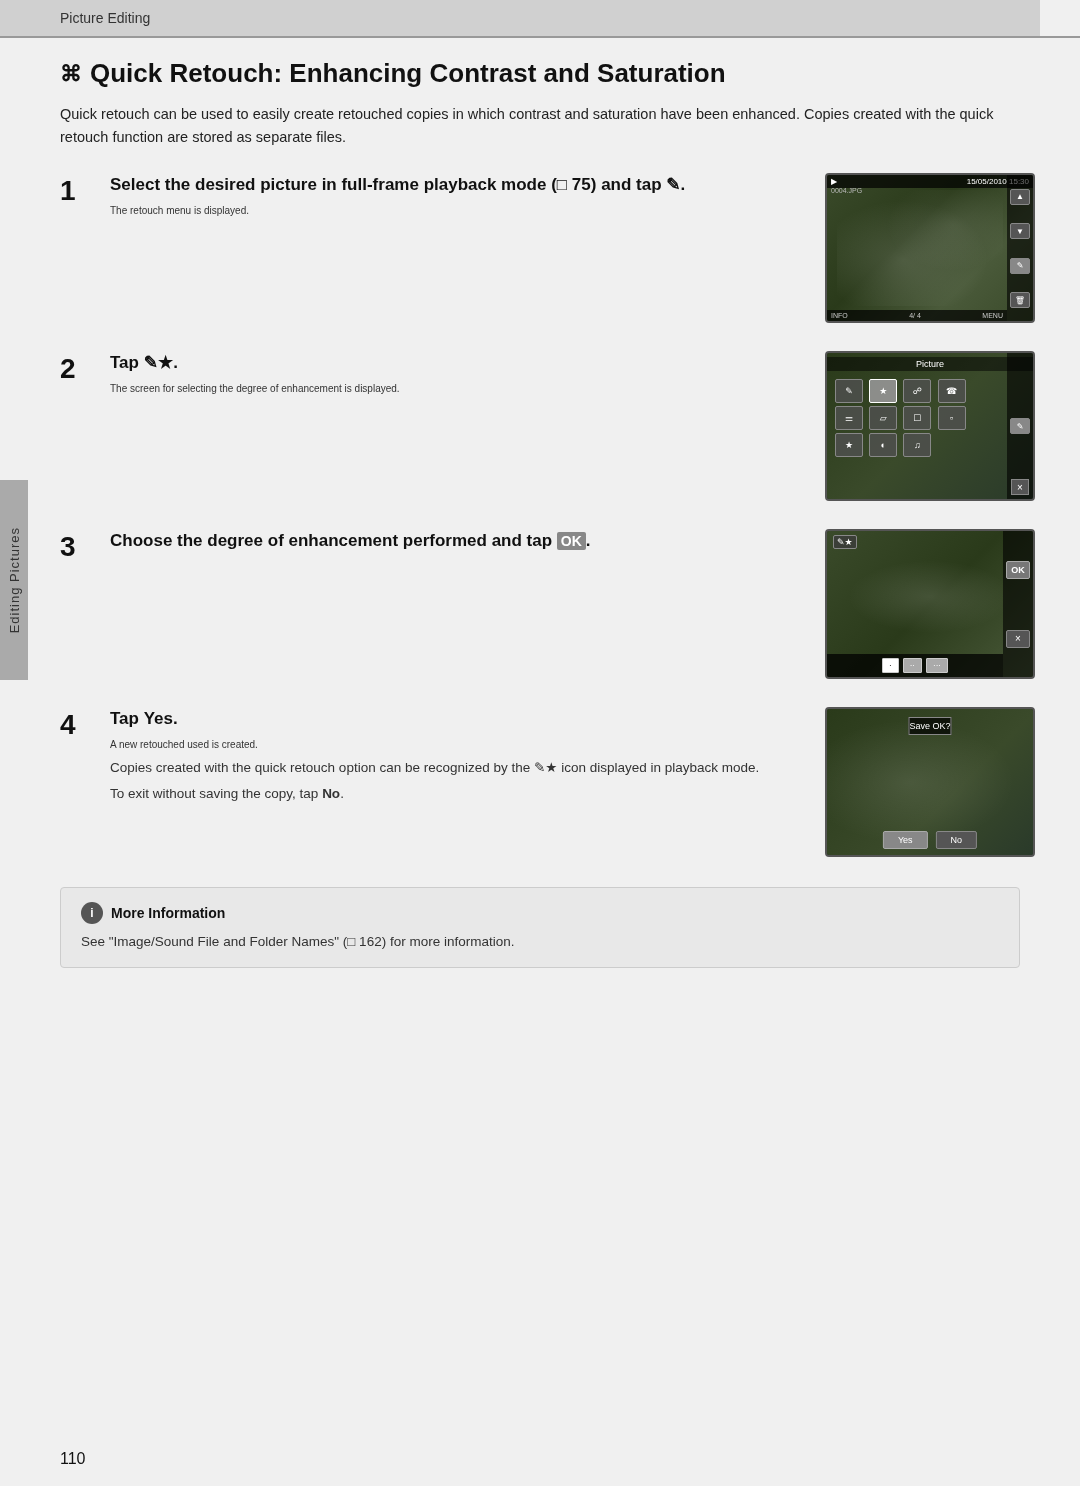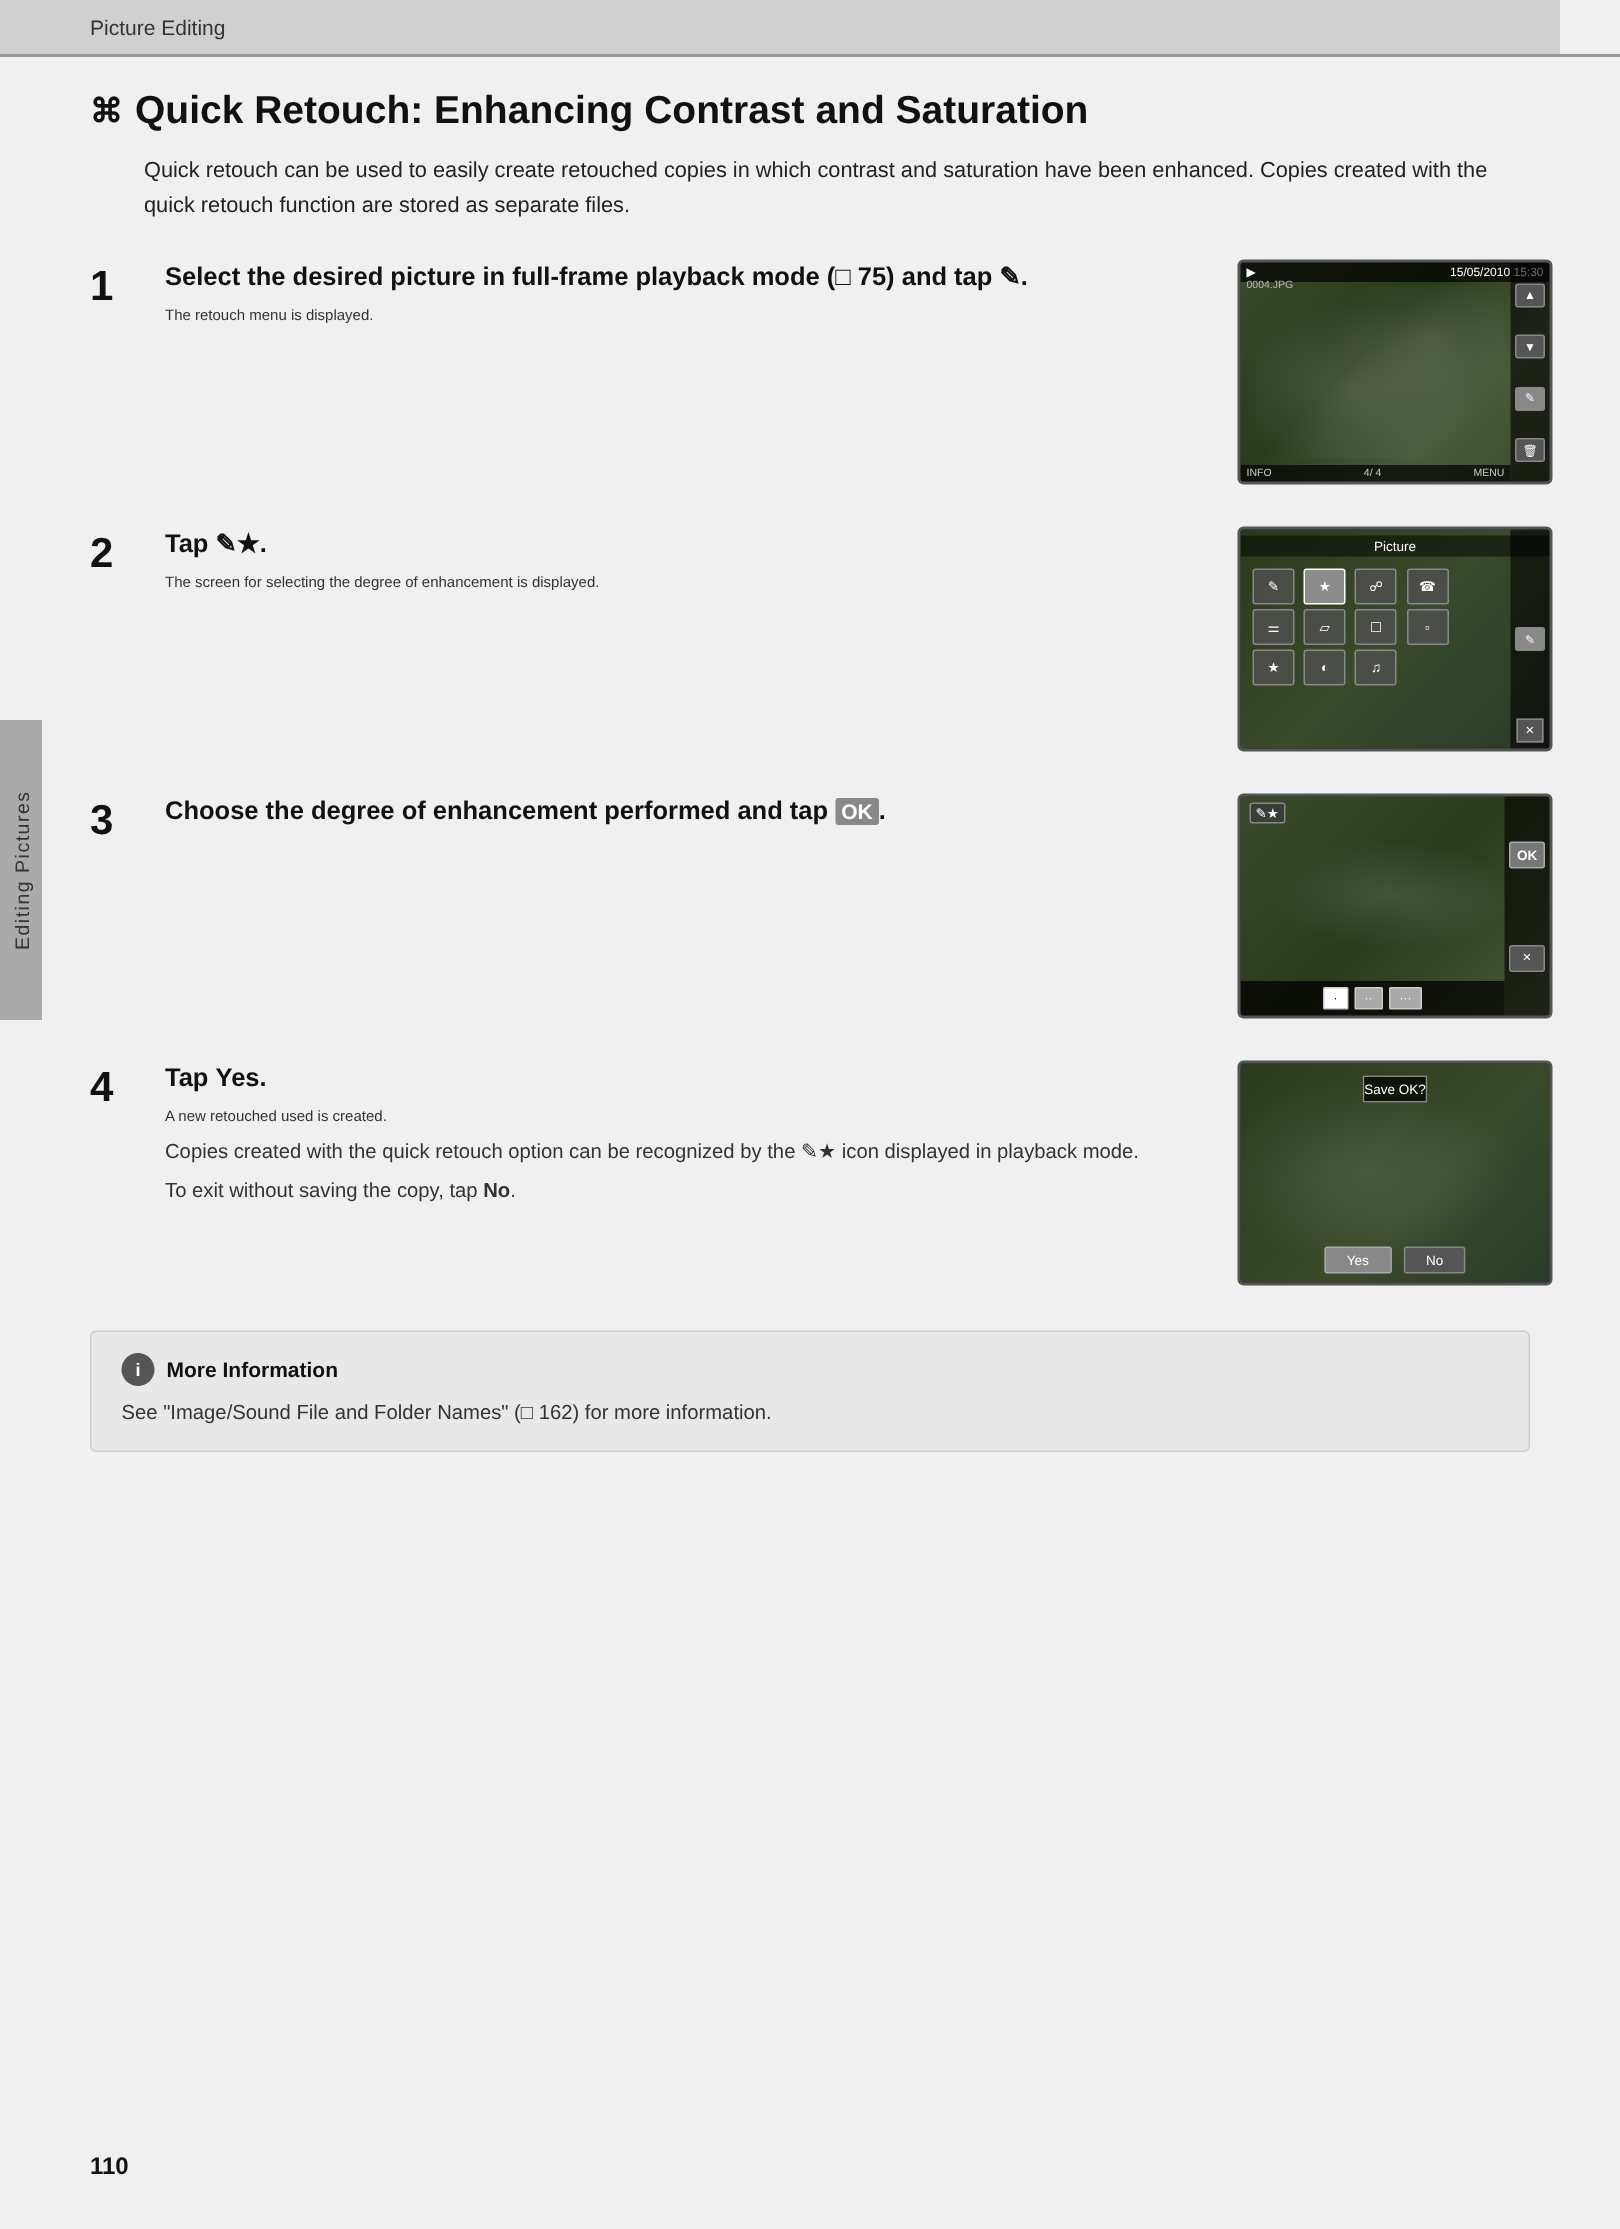--- a/index.html
+++ b/index.html
@@ -65,21 +65,20 @@
       font-size: 22px;
       font-weight: bold;
     }
 
     
     .intro-text {
       font-size: 14.5px;
       color: #222;
       line-height: 1.6;
       margin-bottom: 24px;
-      margin-left: 36px;
     }
 
     
     .step-number {
       font-size: 28px;
       font-weight: bold;
       color: #111;
       float: left;
       margin-right: 12px;
       line-height: 1;
@@ -415,24 +414,24 @@
     }
     .more-info-text {
       font-size: 13.5px;
       color: #333;
       line-height: 1.5;
     }
 
     
     .page-number {
       position: absolute;
-      bottom: 32px;
+      bottom: 18px;
       left: 60px;
       font-size: 16px;
-      font-weight: bold;
+      font-weight: normal;
       color: #111;
     }
 
     
     .header-divider {
       height: 2px;
       background: #999;
       margin-bottom: 0;
     }
 

